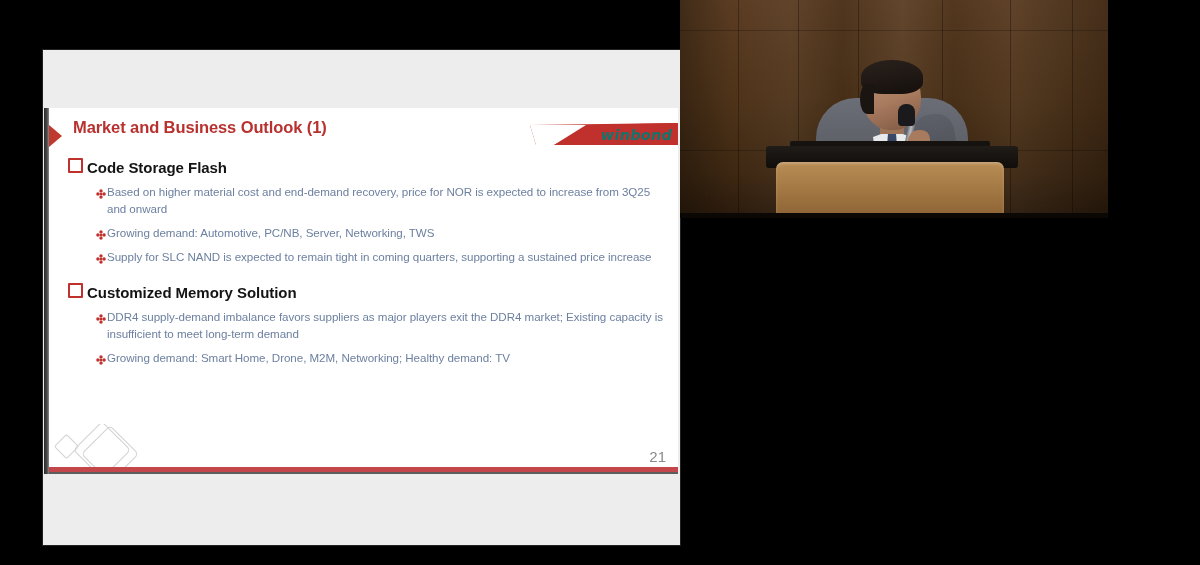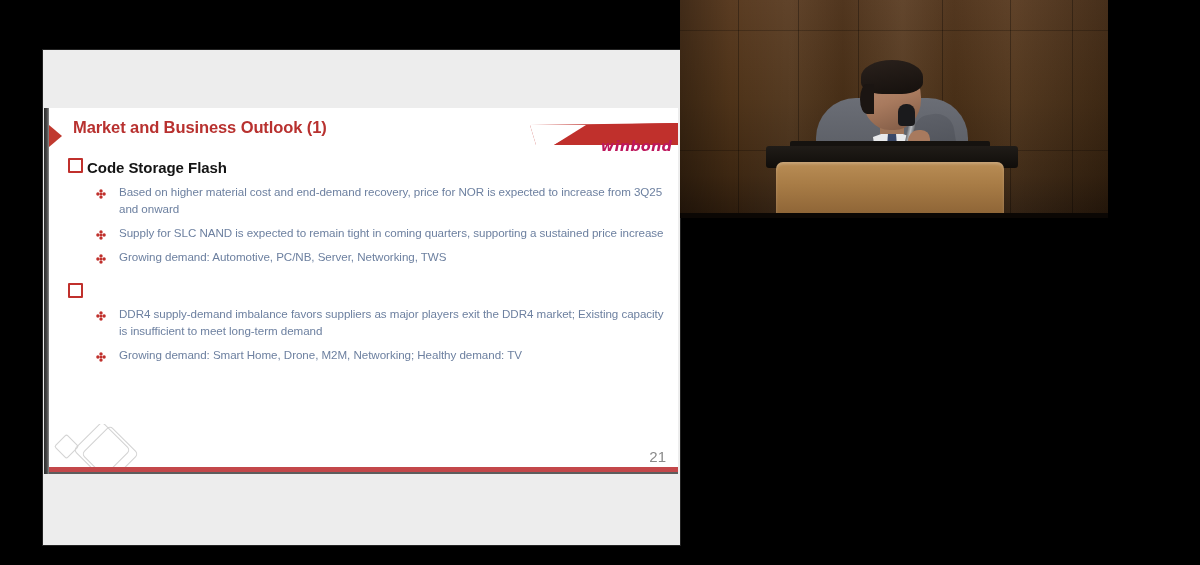--- a/index.html
+++ b/index.html
@@ -101,24 +101,23 @@
     height: 28px;
   }
   .logo-banner svg { display: block; }
   .logo-word {
     position: absolute;
     right: 6px;
     top: 4px;
     font-size: 14.5px;
     font-weight: bold;
     font-style: italic;
-    color: #be185d;
+    color: #0f766e;
     letter-spacing: 0.2px;
     font-family: "DejaVu Sans", sans-serif;
-    margin-top: 11px;
   }
 
   
   .card-body {
     position: absolute;
     left: 24px;
     top: 50px;
     right: 12px;
   }
   .section { margin-bottom: 2px; }
@@ -145,21 +144,21 @@
   }
 
   .bullet-list {
     margin: 0 0 0 28px;
     padding: 0;
     list-style: none;
   }
   .bullet-item {
     display: flex;
     align-items: flex-start;
-    gap: 13px;
+    gap: 1px;
     margin-bottom: 7px;
   }
   .floret {
     flex: 0 0 auto;
     width: 10px;
     height: 14px;
     position: relative;
     top: 2px;
   }
   .bullet-text {
@@ -420,44 +419,45 @@
               <svg width="10" height="10" viewBox="0 0 10 10">
                   <g fill="#c0302c">
                     <circle cx="5" cy="1.9" r="1.7"></circle>
                     <circle cx="5" cy="8.1" r="1.7"></circle>
                     <circle cx="1.9" cy="5" r="1.7"></circle>
                     <circle cx="8.1" cy="5" r="1.7"></circle>
                     <circle cx="5" cy="5" r="1.5"></circle>
                   </g>
                 </svg>
             </span>
-            <span class="bullet-text">Supply for SLC NAND is expected to remain tight in coming quarters, supporting a sustained price increase</span>
+            <span class="bullet-text">Growing demand: Automotive, PC/NB, Server, Networking, TWS</span>
           </li>
           <li class="bullet-item">
             <span class="floret">
               <svg width="10" height="10" viewBox="0 0 10 10">
                   <g fill="#c0302c">
                     <circle cx="5" cy="1.9" r="1.7"></circle>
                     <circle cx="5" cy="8.1" r="1.7"></circle>
                     <circle cx="1.9" cy="5" r="1.7"></circle>
                     <circle cx="8.1" cy="5" r="1.7"></circle>
                     <circle cx="5" cy="5" r="1.5"></circle>
                   </g>
                 </svg>
             </span>
-            <span class="bullet-text">Growing demand: Automotive, PC/NB, Server, Networking, TWS</span>
+            <span class="bullet-text">Supply for SLC NAND is expected to remain tight in coming quarters, supporting a sustained price increase</span>
           </li>
         </ul>
       </div>
 
       <div class="section-gap"></div>
 
       <div class="section">
         <div class="section-heading">
           <span class="sq-bullet"></span>
+          <span class="section-heading-text">Customized Memory Solution</span>
         </div>
         <ul class="bullet-list">
           <li class="bullet-item">
             <span class="floret">
               <svg width="10" height="10" viewBox="0 0 10 10">
                   <g fill="#c0302c">
                     <circle cx="5" cy="1.9" r="1.7"></circle>
                     <circle cx="5" cy="8.1" r="1.7"></circle>
                     <circle cx="1.9" cy="5" r="1.7"></circle>
                     <circle cx="8.1" cy="5" r="1.7"></circle>

